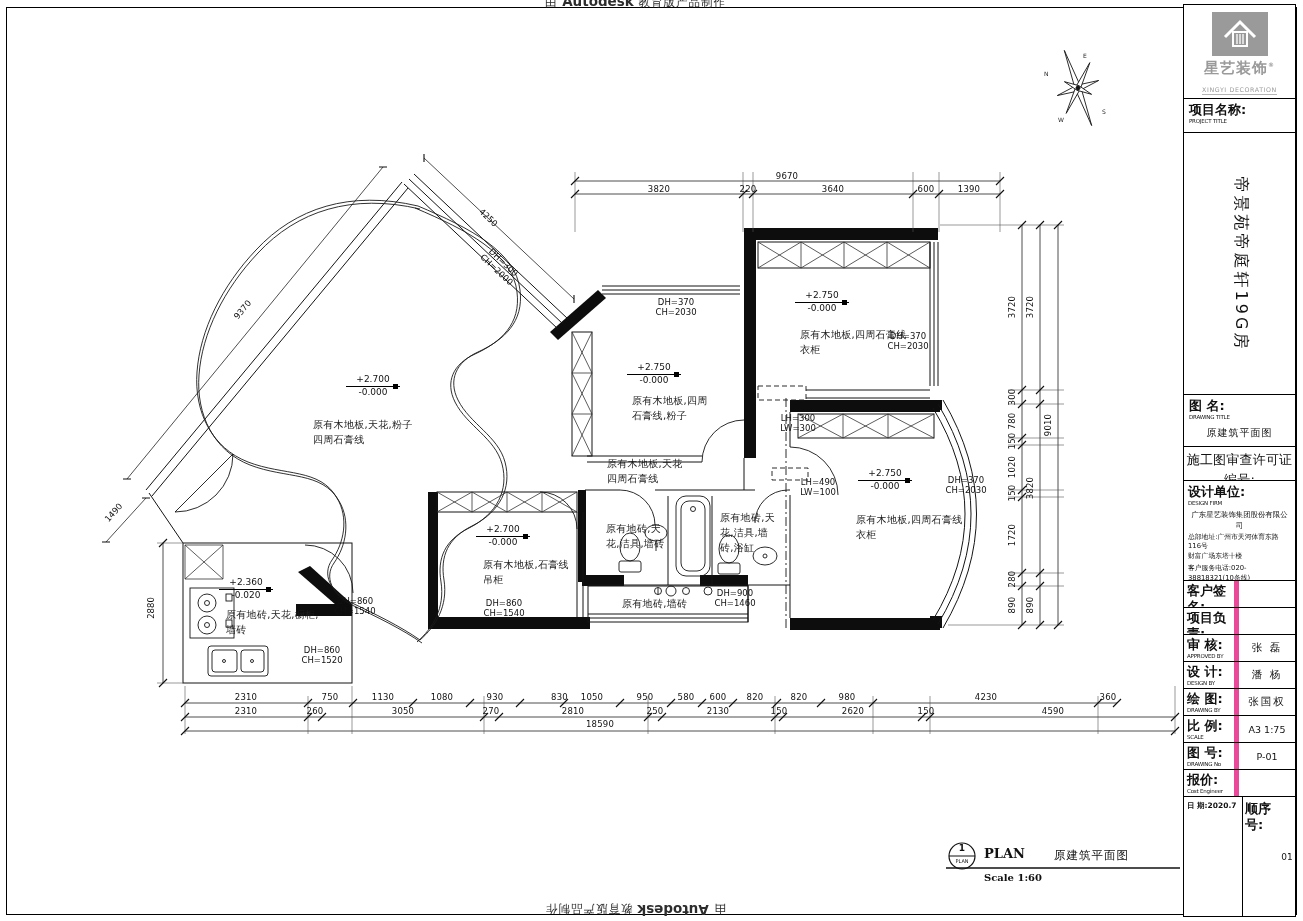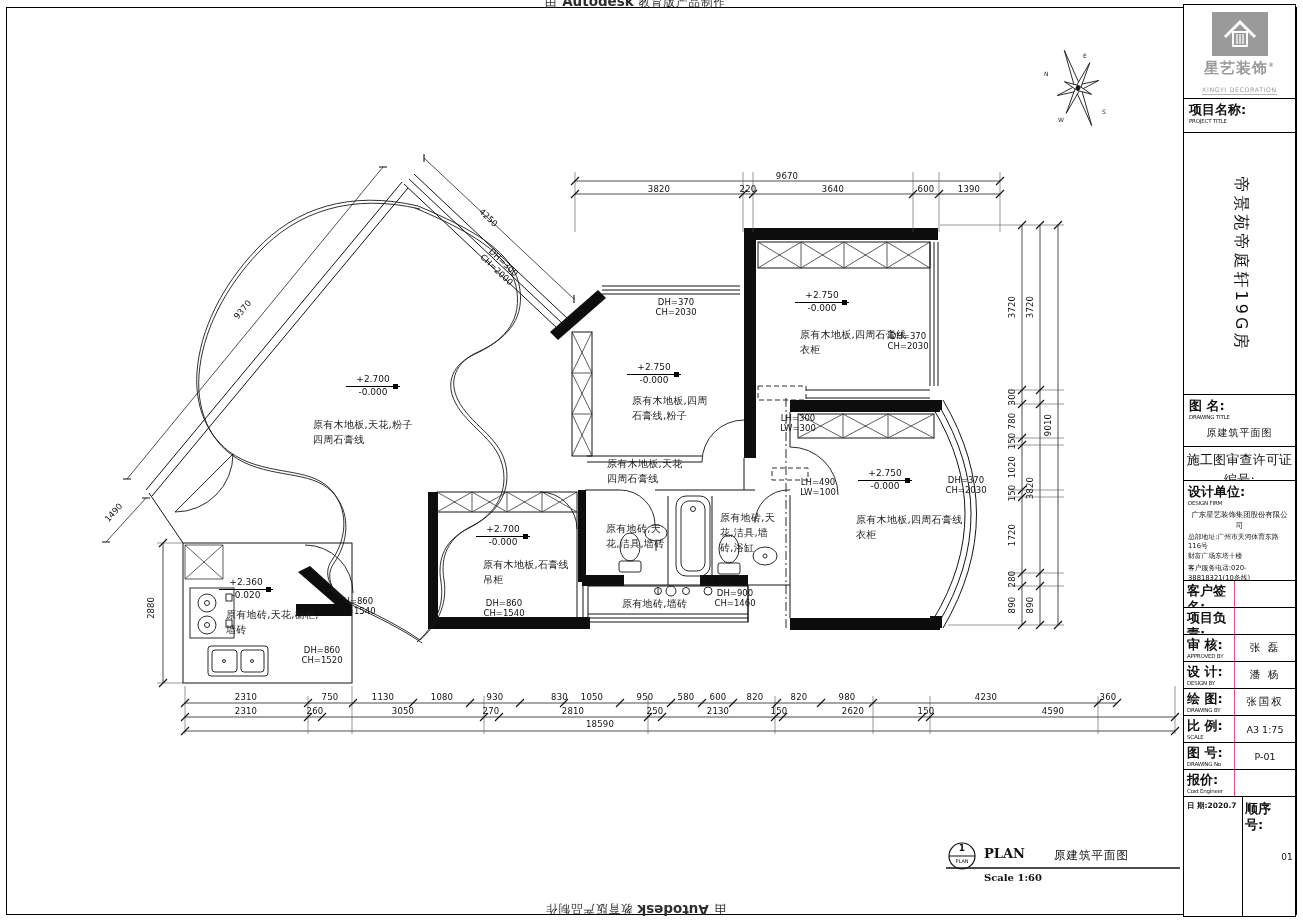--- a/index.html
+++ b/index.html
@@ -48,21 +48,21 @@
   .dtitle{height:52px;padding:3px 5px;}
   .dtitle .tl{text-align:center;font-size:10px;margin-top:6px;letter-spacing:1px;}
   .lic{height:34px;text-align:center;font-size:13px;line-height:1.5;padding-top:3px;letter-spacing:.2px;}
   .firm{height:100px;padding:3px 4px;font-size:6.8px;line-height:1.4;}
   .firm .nm{text-align:center;margin:4px 0 2px;font-size:7.4px;}
   .firm .ad{}
   .firm .ph{margin-top:3px;}
   .firm .web{text-align:center;margin-top:2px;}
   .row{height:27px;display:flex;}
   .row .lc{width:50px;padding:2px 3px;box-sizing:border-box;}
-  .row .vc{flex:1;border-left:1px solid #ec4899;display:flex;align-items:center;justify-content:center;
+  .row .vc{flex:1;border-left:5px solid #ec4899;display:flex;align-items:center;justify-content:center;
            font-size:10.5px;letter-spacing:2px;}
   .notes{height:108px;padding:3px 4px;}
   .notes .nl{font-size:8px;font-weight:bold;margin-bottom:2px;}
   .notes p{margin:0 0 1px;font-size:6.2px;line-height:1.35;letter-spacing:-.2px;}
   .daterow{flex:1;display:flex;border-bottom:none !important;}
   .daterow .dc{width:58px;padding:4px 3px;box-sizing:border-box;}
   .daterow .dc .d1{font-size:7.5px;font-weight:bold;}
   .daterow .nc{flex:1;border-left:1px solid #000;display:flex;}
   .daterow .nc .nlab{width:32px;padding:4px 2px;}
   .daterow .nc .nval{flex:1;display:flex;align-items:center;justify-content:center;font-size:9px;}

